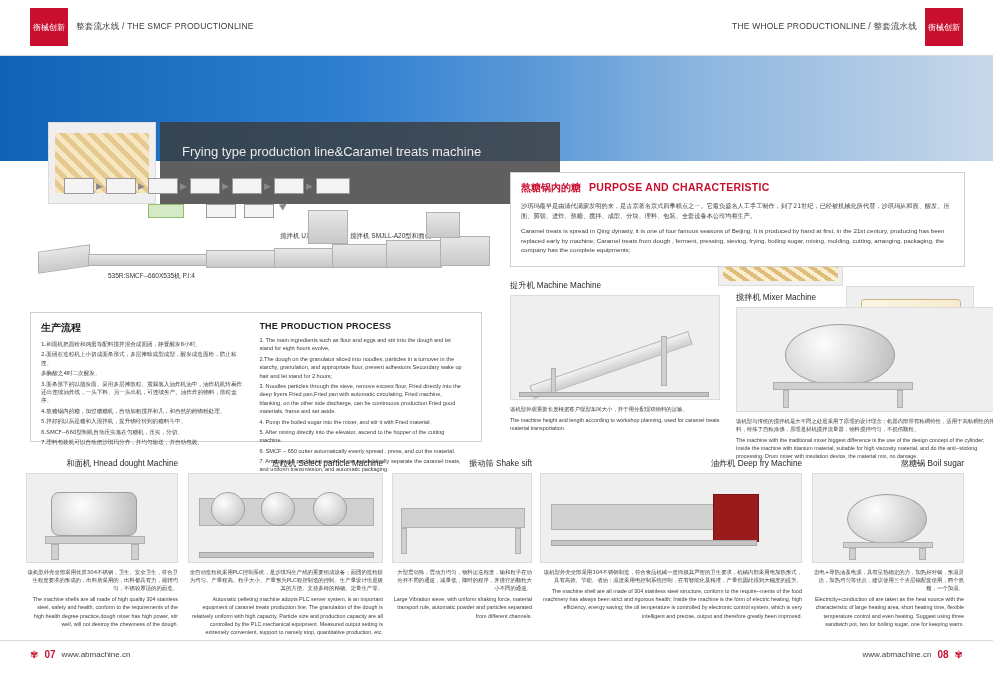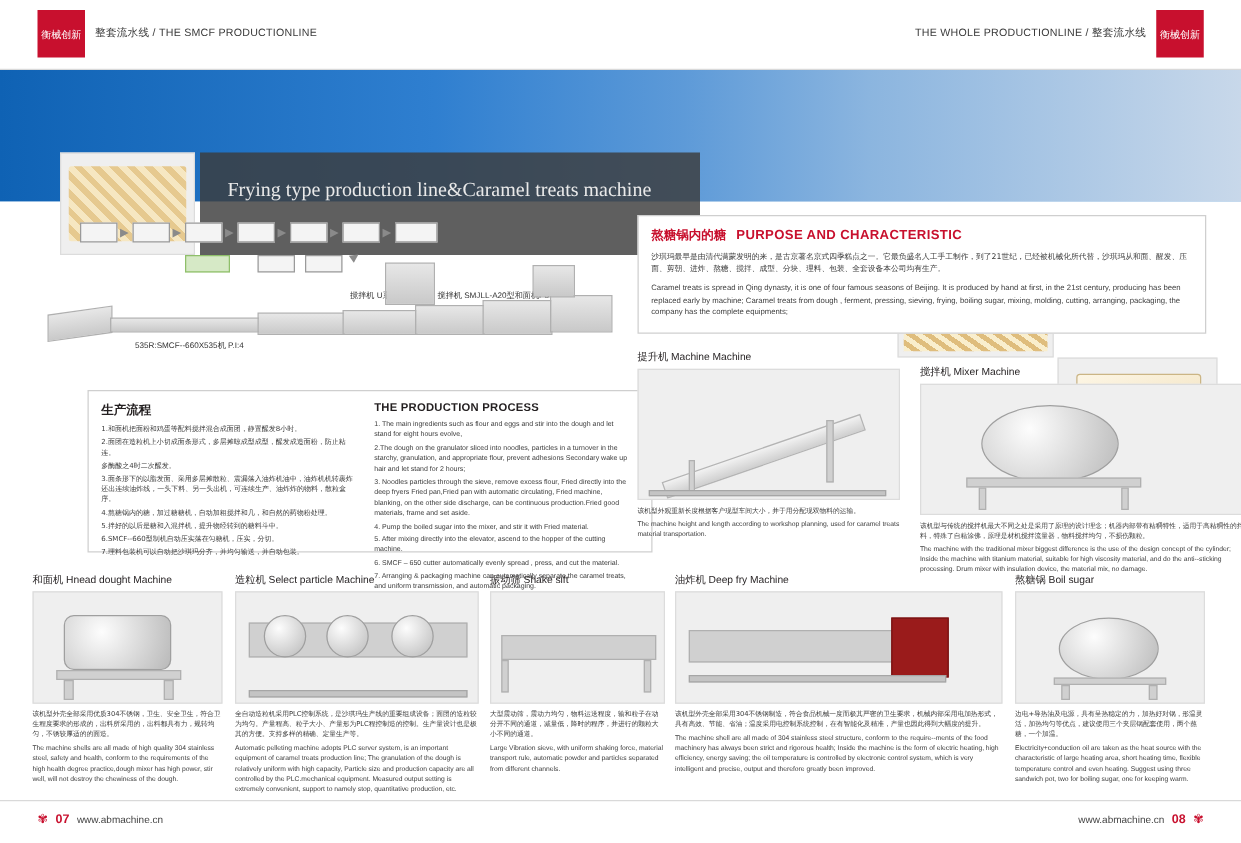--- a/index.html
+++ b/index.html
@@ -69,21 +69,21 @@
       repeating-linear-gradient(45deg, #f6e7c2 0 5px, #e6c98f 5px 10px);
     border-radius:2px;
   }
   .hero-title-box {
     position:absolute; left:160px; top:66px; width:400px; height:82px;
     background: rgba(60,60,60,0.82);
     padding: 14px 0 0 22px;
     color:#fff;
   }
   .hero-title-cn { font-size: 20px; font-weight: bold; letter-spacing: 1px; font-family:"DejaVu Sans", sans-serif; }
-  .hero-title-en { font-size: 16px; margin-top: 8px; color:#e9e9e9;font-family:Liberation Serif, serif; }
+  .hero-title-en { font-size: 13px; margin-top: 8px; color:#e9e9e9; }
   .hero-photo-2 {
     position:absolute; left:718px; top:58px; width:125px; height:90px;
     background: linear-gradient(150deg,#f7e9c6,#e0bf82);
     overflow:hidden;
   }
   .hero-photo-2::after{
     content:""; position:absolute; inset:4px;
     background: repeating-linear-gradient(35deg,#f9eecd 0 4px,#dfbd7d 4px 8px);
   }
   .hero-photo-3 {
@@ -125,21 +125,21 @@
   .purpose-head { display:flex; align-items:baseline; gap:8px; }
   .ph-cn { color:#c8102e; font-size:10px; font-weight:bold; font-family:"DejaVu Sans", sans-serif; }
   .ph-en { color:#c8102e; font-size:10.5px; font-weight:bold; letter-spacing:.3px; }
   .purpose p { margin: 6px 0 0 0; font-size:6.2px; line-height:1.55; color:#3c3c3c; }
   .purpose p.cn { font-family:"DejaVu Sans", sans-serif; font-size:6.2px; }
 
   
   .process {
     position:absolute; left:30px; top:312px; width:452px; height:130px;
     border:1px solid #cfcfcf; background:#fff; padding:8px 10px;
-    display:flex; gap:12px;margin-left:40px;
+    display:flex; gap:12px;
   }
   .proc-col { width:48%; }
   .proc-title-cn { font-size:10px; font-weight:bold; color:#231f20; font-family:"DejaVu Sans", sans-serif; margin-bottom:5px;}
   .proc-title-en { font-size:9px; font-weight:bold; color:#231f20; margin-bottom:5px; letter-spacing:.2px;}
   .proc-col p { margin:0 0 2px 0; font-size:5.6px; line-height:1.5; color:#3c3c3c; }
   .proc-col.cn p { font-family:"DejaVu Sans", sans-serif; }
 
   
   .cell-title { font-size:8.2px; color:#231f20; }
   .cell-title .cn { font-family:"DejaVu Sans", sans-serif; font-weight:normal; }
@@ -160,21 +160,21 @@
     border:1px solid #9f9f9f; border-radius:50%;
   }
   .photo .frame {
     position:absolute; background:#d0d0d0; border:1px solid #b0b0b0;
   }
   .photo .panel { position:absolute; background:#9a1b1b; border:1px solid #761313; }
   .photo .base { position:absolute; background:#c4c4c4; border:1px solid #a6a6a6; }
 
   
   .bottom-row {
-    position:absolute; left:26px; top:458px; width:940px; height:170px;
+    position:absolute; left:26px; top:458px; width:940px; height:170px;text-align:right;
   }
   .bcell { position:absolute; top:0; }
   .bcell .cell-title { margin-bottom:4px; }
 
   
   .footer-rule { position:absolute; left:0; top:640px; width:993px; height:1px; background:#d9d9d9; }
   .footer {
     position:absolute; left:0; top:641px; width:993px; height:33px;
   }
   .foot-left { position:absolute; left:30px; top:8px; display:flex; align-items:center; gap:6px; }

